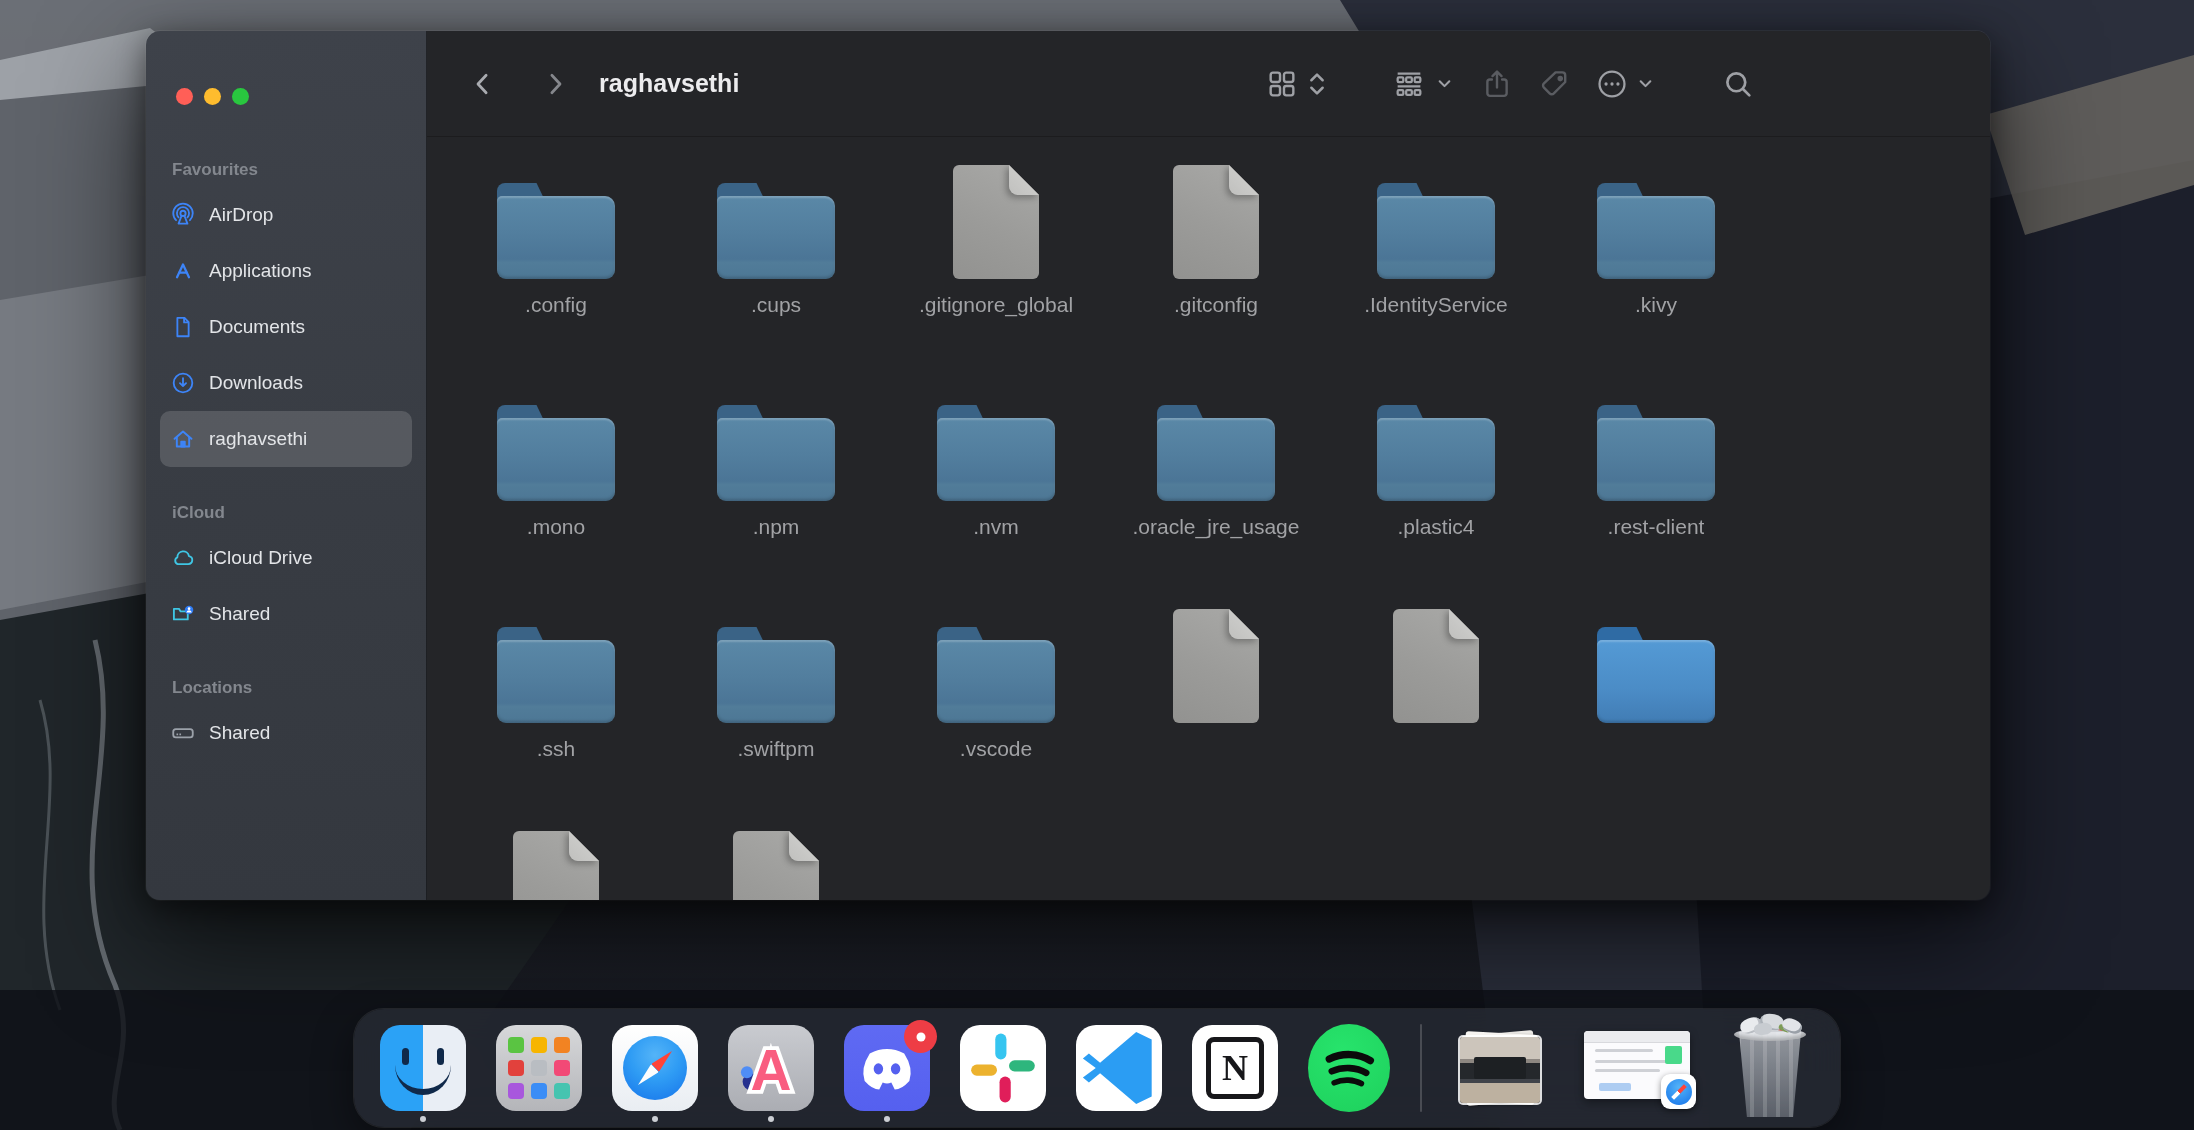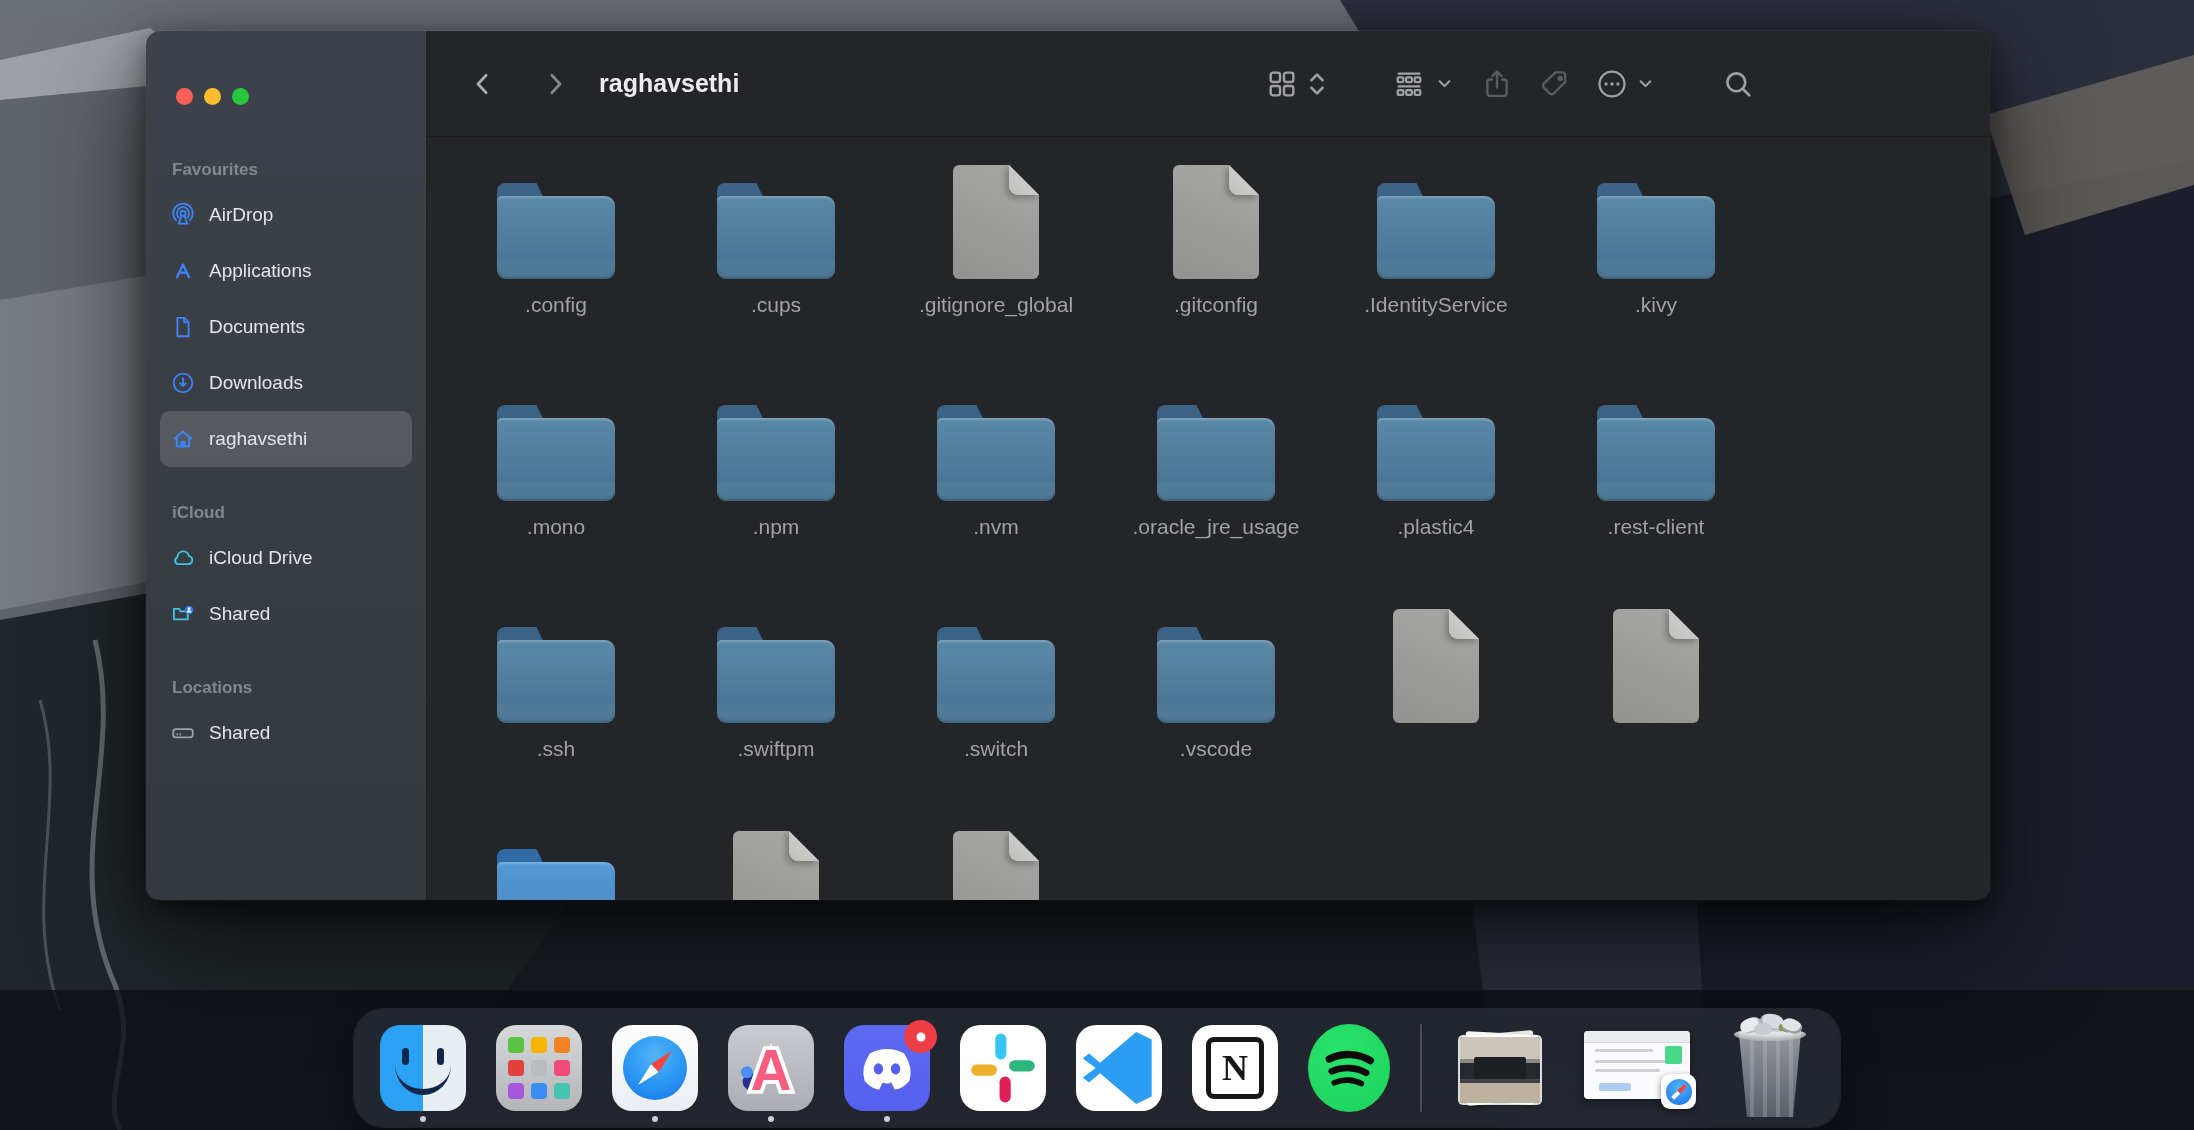--- a/index.html
+++ b/index.html
@@ -486,29 +486,20 @@
           </div>
           <div class="file-label">.swiftpm</div>
         </div>
         <div class="file-cell">
           <div class="icon-wrap">
             <div class="icon-folder">
               <span class="tab"></span>
               <span class="body"></span>
             </div>
           </div>
-          <div class="file-label">.switch</div>
-        </div>
-        <div class="file-cell">
-          <div class="icon-wrap">
-            <div class="icon-folder">
-              <span class="tab"></span>
-              <span class="body"></span>
-            </div>
-          </div>
           <div class="file-label">.vscode</div>
         </div>
         <div class="file-cell">
           <div class="icon-wrap">
             <div class="icon-file">
               <span class="fold"></span>
             </div>
           </div>
         </div>
         <div class="file-cell">

